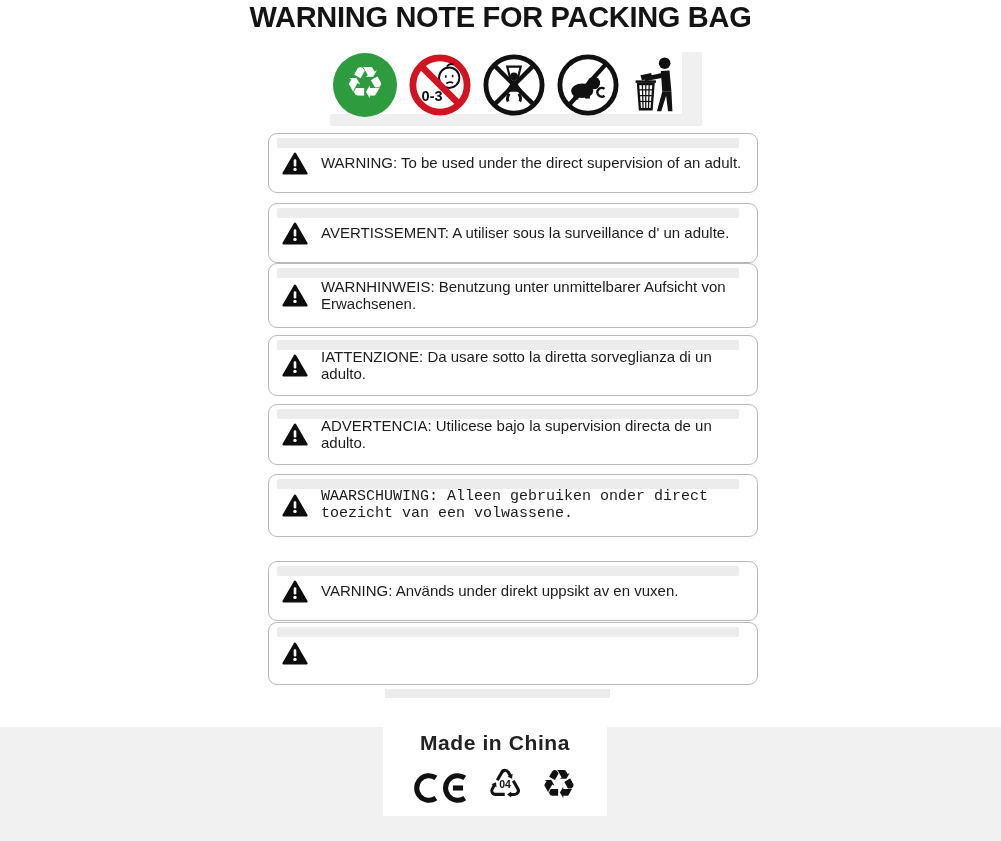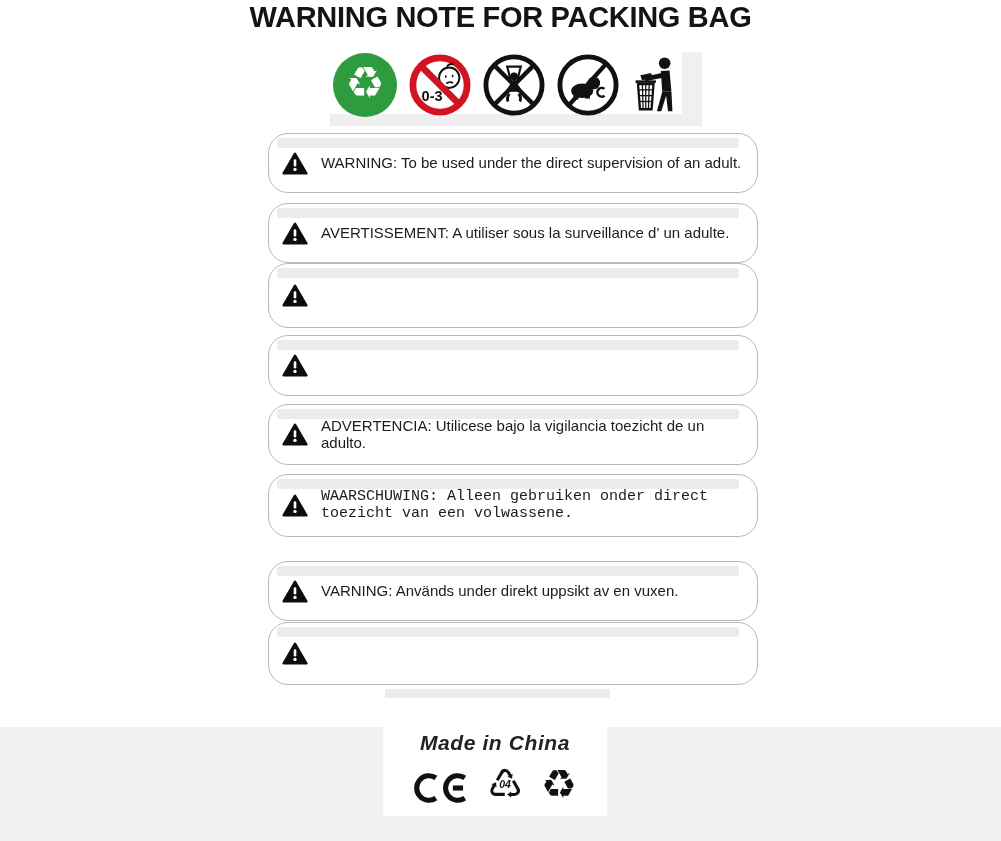--- a/index.html
+++ b/index.html
@@ -18,38 +18,38 @@
   
   .icons-row{position:absolute;left:333px;top:53px;display:flex;align-items:center;gap:12px;}
   .recycle-badge{width:64px;height:64px;border-radius:50%;background:#2e9b3e;
                  display:flex;align-items:center;justify-content:center;}
   .recycle-badge .glyph{color:#fff;font-family:"DejaVu Sans",sans-serif;font-size:44px;
                         line-height:1;transform:translateY(-2px);}
 
   
   .warnings{position:absolute;left:268px;top:133px;width:490px;}
   .wbox{box-sizing:border-box;position:relative;display:flex;align-items:center;
-        border:1.5px solid #b9b9b9;border-radius:20px;background:#fff;}
+        border:1.5px solid #b9b9b9;border-radius:9px;background:#fff;}
   .wbox::before{content:"";position:absolute;left:8px;right:18px;top:4px;height:10px;
         background:#ececec;border-radius:2px;}
   .wbox .tri{flex:0 0 auto;margin-left:13px;}
   .wbox p{margin:0 14px 0 13px;font-size:15px;line-height:16.5px;color:#1c1c1c;}
   .wbox:nth-child(1){height:60px;margin-bottom:10px;}
   .wbox:nth-child(2){height:60px;}
   .wbox:nth-child(3){height:65px;margin-bottom:7px;}
   .wbox:nth-child(4){height:61px;margin-bottom:8px;}
   .wbox:nth-child(5){height:61px;margin-bottom:9px;}
   .wbox:nth-child(6){height:63px;margin-bottom:24px;font-family:Liberation Mono, monospace;}
   .wbox:nth-child(7){height:60px;margin-bottom:1px;}
   .wbox:nth-child(8){height:63px;margin-bottom:0;}
 
   
   .footer-band{position:absolute;left:0;top:727px;width:1001px;height:114px;background:#f1f1f1;}
   .footer-card{position:absolute;left:383px;top:720px;width:224px;height:96px;background:#fff;
-               display:flex;flex-direction:column;align-items:center;font-style:italic;}
+               display:flex;flex-direction:column;align-items:center;}
   .made-in{margin-top:11px;font-size:21px;font-weight:600;letter-spacing:0.6px;color:#222;}
   .marks{display:flex;align-items:flex-end;gap:16px;margin-top:7px;}
   .tri-wrap{position:relative;width:40px;height:44px;text-align:center;}
   .tri-glyph{font-family:"DejaVu Sans",sans-serif;font-size:40px;line-height:44px;color:#111;}
   .tri-code{position:absolute;left:0;right:0;top:16px;text-align:center;
             font-size:10.5px;font-weight:bold;color:#111;}
   .loop-glyph{font-family:"DejaVu Sans",sans-serif;font-size:40px;line-height:44px;color:#111;}
 </style>
 </head>
 <body>
@@ -133,35 +133,37 @@
         <circle cx="13" cy="17.4" r="1.7" fill="#fff"></circle>
       </svg>
       <p>AVERTISSEMENT: A utiliser sous la surveillance d' un adulte.</p>
     </article>
     <article class="wbox">
       <svg class="tri" width="26" height="23" viewBox="0 0 26 23">
         <path d="M13 1.8 L24.3 21.3 H1.7 Z" fill="#0d0d0d" stroke="#0d0d0d" stroke-width="2.6" stroke-linejoin="round"></path>
         <rect x="11.7" y="7.2" width="2.6" height="7.4" rx="1.3" fill="#fff"></rect>
         <circle cx="13" cy="17.4" r="1.7" fill="#fff"></circle>
       </svg>
-    </article>
-    <article class="wbox">
-      <svg class="tri" width="26" height="23" viewBox="0 0 26 23">
-        <path d="M13 1.8 L24.3 21.3 H1.7 Z" fill="#0d0d0d" stroke="#0d0d0d" stroke-width="2.6" stroke-linejoin="round"></path>
-        <rect x="11.7" y="7.2" width="2.6" height="7.4" rx="1.3" fill="#fff"></rect>
-        <circle cx="13" cy="17.4" r="1.7" fill="#fff"></circle>
-      </svg>
-    </article>
-    <article class="wbox">
-      <svg class="tri" width="26" height="23" viewBox="0 0 26 23">
-        <path d="M13 1.8 L24.3 21.3 H1.7 Z" fill="#0d0d0d" stroke="#0d0d0d" stroke-width="2.6" stroke-linejoin="round"></path>
-        <rect x="11.7" y="7.2" width="2.6" height="7.4" rx="1.3" fill="#fff"></rect>
-        <circle cx="13" cy="17.4" r="1.7" fill="#fff"></circle>
-      </svg>
-      <p>ADVERTENCIA: Utilicese bajo la vigilancia toezicht de un adulto.</p>
+      <p>WARNHINWEIS: Benutzung unter unmittelbarer Aufsicht von Erwachsenen.</p>
+    </article>
+    <article class="wbox">
+      <svg class="tri" width="26" height="23" viewBox="0 0 26 23">
+        <path d="M13 1.8 L24.3 21.3 H1.7 Z" fill="#0d0d0d" stroke="#0d0d0d" stroke-width="2.6" stroke-linejoin="round"></path>
+        <rect x="11.7" y="7.2" width="2.6" height="7.4" rx="1.3" fill="#fff"></rect>
+        <circle cx="13" cy="17.4" r="1.7" fill="#fff"></circle>
+      </svg>
+      <p>IATTENZIONE: Da usare sotto la diretta sorveglianza di un adulto.</p>
+    </article>
+    <article class="wbox">
+      <svg class="tri" width="26" height="23" viewBox="0 0 26 23">
+        <path d="M13 1.8 L24.3 21.3 H1.7 Z" fill="#0d0d0d" stroke="#0d0d0d" stroke-width="2.6" stroke-linejoin="round"></path>
+        <rect x="11.7" y="7.2" width="2.6" height="7.4" rx="1.3" fill="#fff"></rect>
+        <circle cx="13" cy="17.4" r="1.7" fill="#fff"></circle>
+      </svg>
+      <p>ADVERTENCIA: Utilicese bajo la supervision directa de un adulto.</p>
     </article>
     <article class="wbox">
       <svg class="tri" width="26" height="23" viewBox="0 0 26 23">
         <path d="M13 1.8 L24.3 21.3 H1.7 Z" fill="#0d0d0d" stroke="#0d0d0d" stroke-width="2.6" stroke-linejoin="round"></path>
         <rect x="11.7" y="7.2" width="2.6" height="7.4" rx="1.3" fill="#fff"></rect>
         <circle cx="13" cy="17.4" r="1.7" fill="#fff"></circle>
       </svg>
       <p>WAARSCHUWING: Alleen gebruiken onder direct toezicht van een volwassene.</p>
     </article>
     <article class="wbox">

